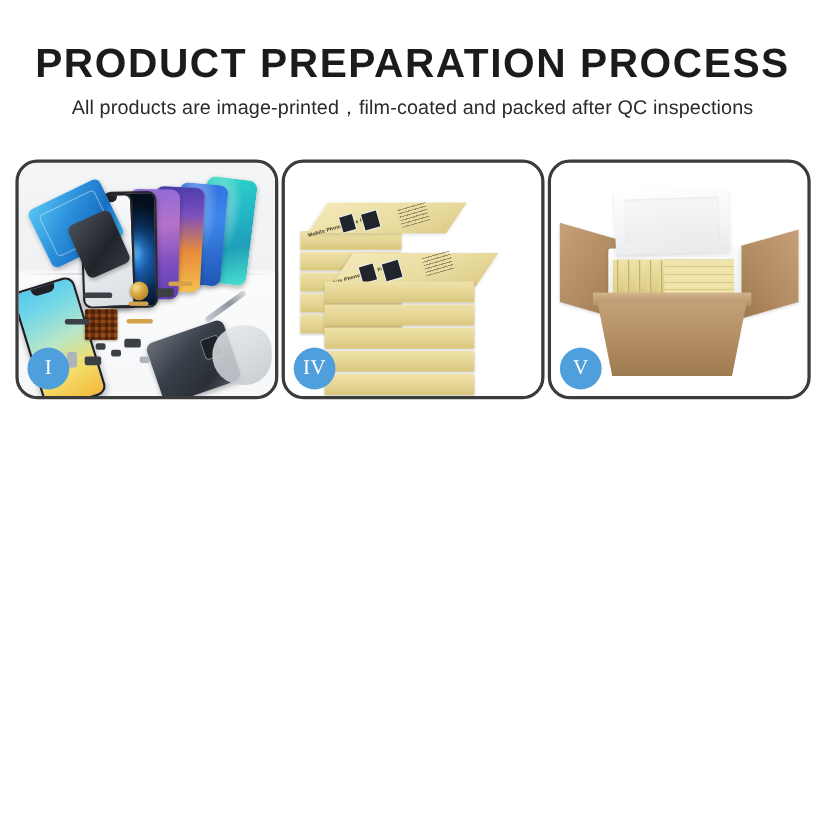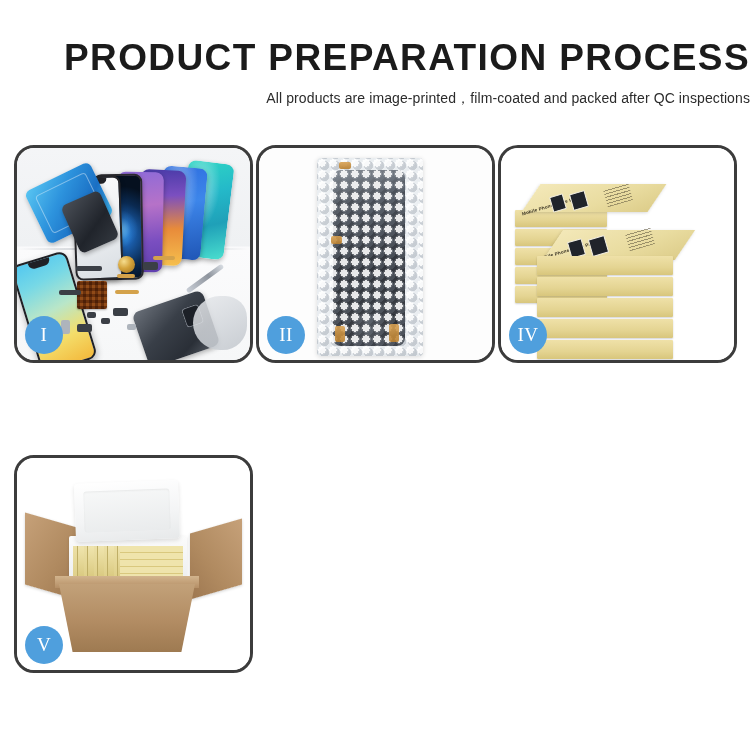--- a/index.html
+++ b/index.html
@@ -18,37 +18,37 @@
     height: 750px;
     background: #ffffff;
   }
 
   
   .header {
     position: absolute;
     top: 36px;
     left: 0;
     width: 750px;
-    text-align: right;
+    text-align: center;
   }
 
   .main-title {
     font-family: "Liberation Sans", sans-serif;
     font-size: 37px;
     font-weight: 700;
     letter-spacing: 1.4px;
     color: #1b1b1b;
     line-height: 44px;
     white-space: nowrap;
   }
 
   .subtitle {
     margin-top: 8px;
     font-family: "Liberation Sans", sans-serif;
-    font-size: 14px;
+    font-size: 18px;
     font-weight: 400;
     color: #2b2b2b;
     line-height: 20px;
     letter-spacing: 0.1px;
     white-space: nowrap;
   }
 
   
   .grid {
     position: absolute;
@@ -593,35 +593,20 @@
         <div class="part pale sm" style="left:110px; top:176px;"></div>
         <div class="part md" style="left:42px;  top:142px; width:22px; height:5px;"></div>
         <div class="part flex" style="left:98px;  top:142px; width:24px;"></div>
 
         <div class="p1-hand"></div>
         <div class="p1-tweezer"></div>
       </div>
       <div class="badge">I</div>
     </div>
 
-    <div class="panel">
-      <div class="panel-photo">
-        <div class="p2-bg"></div>
-        <div class="p2-bag">
-          <div class="p2-item"></div>
-          <div class="p2-bubbles2"></div>
-          <div class="p2-bubbles"></div>
-          <div class="p2-tape" style="left:22px; top:4px;  width:12px; height:7px;"></div>
-          <div class="p2-tape" style="left:14px; top:78px; width:11px; height:8px;"></div>
-          <div class="p2-tape" style="left:18px; top:168px;width:10px; height:16px;"></div>
-          <div class="p2-tape" style="left:72px; top:166px;width:10px; height:18px;"></div>
-        </div>
-      </div>
-      <div class="badge">II</div>
-    </div>
 
 
     <div class="panel">
       <div class="panel-photo">
         <div class="p4-bg"></div>
 
         <div class="stackbox" style="left:14px; top:62px;  width:92px; height:17px;"></div>
         <div class="stackbox" style="left:14px; top:81px;  width:92px; height:17px;"></div>
         <div class="stackbox" style="left:14px; top:100px; width:92px; height:17px;"></div>
         <div class="stackbox" style="left:14px; top:119px; width:92px; height:17px;"></div>

